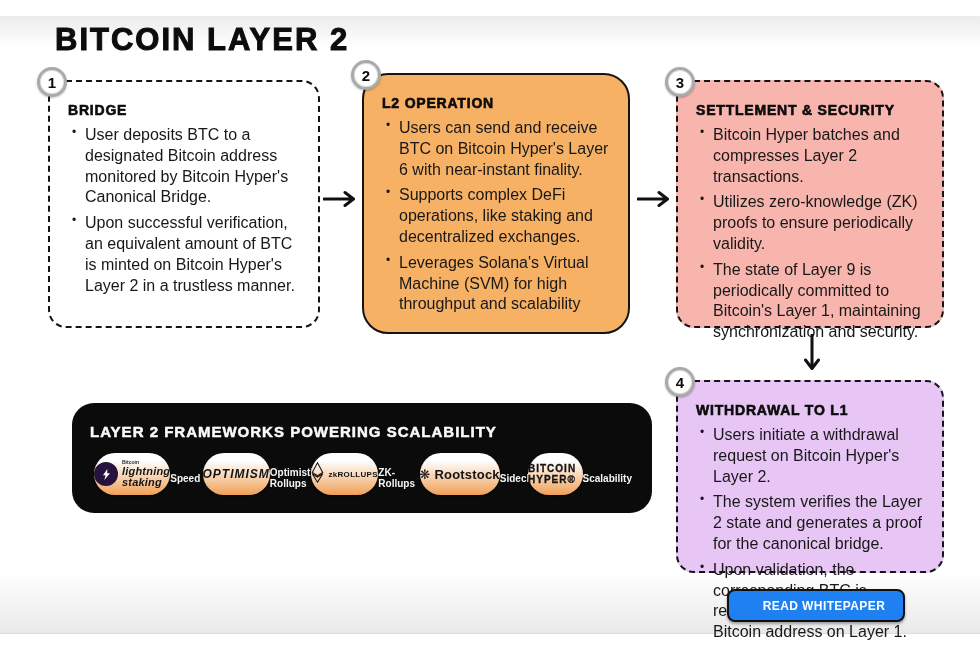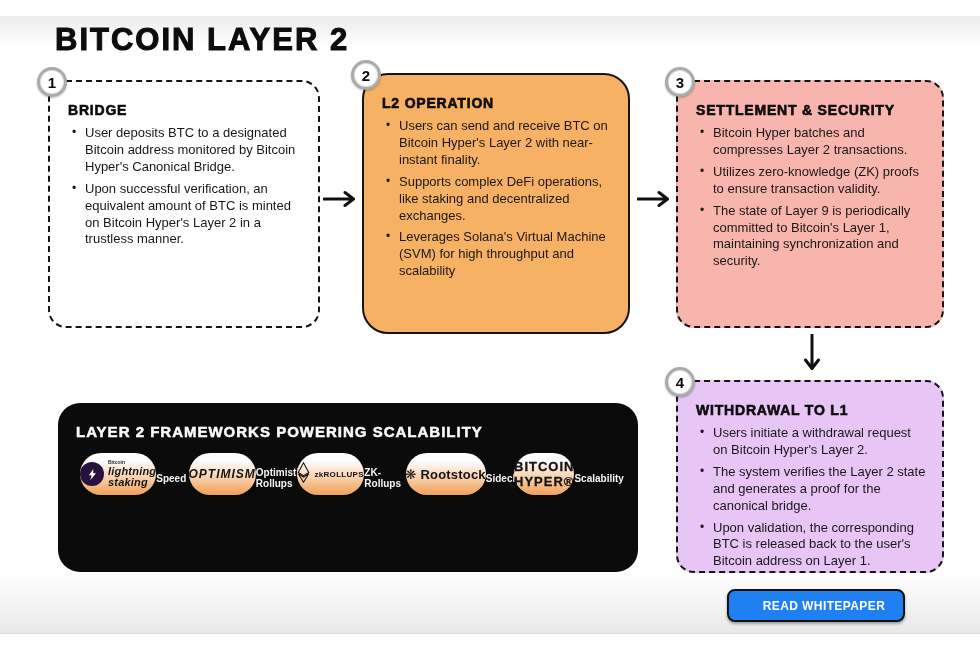--- a/index.html
+++ b/index.html
@@ -23,56 +23,56 @@
       repeating-linear-gradient(78deg,  rgba(255,255,255,.22) 0 1px, transparent 1px 38px); }
 
   .card-bridge     { left:48px;  top:80px;  width:272px; height:248px; background:#ffffff; }
   .card-l2op       { left:362px; top:73px;  width:268px; height:261px; background:#F7B165; }
   .card-settlement { left:676px; top:80px;  width:268px; height:248px; background:#F8B5AE; }
   .card-withdrawal { left:676px; top:380px; width:268px; height:193px; background:#E7C6F6; }
 
   .card h2 { font-size:14px; font-weight:800; letter-spacing:.8px; color:#0c0c0c;
     -webkit-text-stroke:.6px #0c0c0c; margin-bottom:7px; line-height:1.15; }
   .card ul { list-style:none; padding-left:4px; }
-  .card li { position:relative; font-size:13px; line-height:1.3; padding-left:13px; margin-bottom:5px; color:#181818; }
+  .card li { position:relative; font-size:16px; line-height:1.3; padding-left:13px; margin-bottom:5px; color:#181818; }
   .card li::before { content:"•"; position:absolute; left:0; top:0; font-size:12px; }
 
   .badge { position:absolute; left:-13px; top:-15px; width:30px; height:30px; border-radius:50%;
     background:#fff; border:3px solid #aaa;
     box-shadow: inset 0 0 0 1px #ddd, 0 1px 2px rgba(0,0,0,.25);
     display:flex; align-items:center; justify-content:center;
     font-size:15px; font-weight:800; color:#0c0c0c; }
 
   .arrow { position:absolute; }
   .arrow-1 { left:323px; top:190px; }
   .arrow-2 { left:637px; top:190px; }
   .arrow-3 { left:803px; top:334px; }
 
-  .panel { position:absolute; left:58px; top:403px; width:580px; height:169px;
+  .panel { position:absolute; left:72px; top:403px; width:580px; height:110px;
     background:#0b0b0b; border-radius:22px; padding:20px 16px 0 18px; }
   .panel h3 { color:#fafafa; font-size:15px; font-weight:800; letter-spacing:1px;
     -webkit-text-stroke:.5px #fafafa; }
   .pill-row { display:flex; justify-content:space-between; margin-top:13px; padding:0 4px; }
   .pill-item { display:flex; flex-direction:row; align-items:center; width:104px; }
   .pill { width:100%; height:42px; border-radius:21px;
     background:linear-gradient(#ffffff 18%, #F0A057 100%);
     display:flex; align-items:center; justify-content:center; gap:4px;
     box-shadow:0 1px 2px rgba(0,0,0,.5); }
   .pill-label { margin-top:8px; color:#f5f5f5; font-size:10px; font-weight:700; }
 
   .ln-circle { width:24px; height:24px; border-radius:50%; background:#27123f;
     display:flex; align-items:center; justify-content:center; flex:0 0 auto; }
   .ln-text { display:flex; flex-direction:column; line-height:1; }
   .ln-top { font-size:5px; font-weight:700; color:#222; margin-bottom:1px; }
   .ln-main { font-size:11px; font-weight:800; font-style:italic; color:#161616; letter-spacing:.2px; }
   .op-text { font-size:12px; font-weight:800; font-style:italic; letter-spacing:1px; color:#141414; }
   .zk-text { font-size:8px; font-weight:800; color:#141414; letter-spacing:.3px; }
   .rs-icon { font-size:13px; color:#141414; }
   .rs-text { font-size:13px; font-weight:800; color:#141414; letter-spacing:.2px; }
-  .bh-text { font-size:13px; font-weight:800; letter-spacing:1px; color:#141414; -webkit-text-stroke:.3px #141414; }
+  .bh-text { font-size:10px; font-weight:800; letter-spacing:1px; color:#141414; -webkit-text-stroke:.3px #141414; }
 
   .cta { position:absolute; left:727px; top:589px; width:178px; height:33px;
     background:#1F80F2; border:2px solid #101010; border-radius:8px;
     color:#fff; font-size:12px; font-weight:800; letter-spacing:.4px;
     display:flex; align-items:center; justify-content:center; cursor:pointer;
     box-shadow:0 2px 3px rgba(0,0,0,.35); font-family:inherit;padding-left:16px; }
 </style>
 </head>
 <body>
 
@@ -94,38 +94,38 @@
   <div class="arrow arrow-1">
     <svg width="34" height="18" viewBox="0 0 34 18">
         <path d="M1 9 H29 M22 2.5 L30.5 9 L22 15.5" stroke="#111" stroke-width="3" fill="none" stroke-linecap="round" stroke-linejoin="round"></path>
       </svg>
   </div>
 
   <div class="card solid grid-bg card-l2op">
     <div class="badge">2</div>
     <h2>L2 OPERATION</h2>
     <ul>
-      <li>Users can send and receive BTC on Bitcoin Hyper's Layer 2 with near-instant finality.</li>
+      <li>Users can send and receive BTC on Bitcoin Hyper's Layer 6 with near-instant finality.</li>
       <li>Supports complex DeFi operations, like staking and decentralized exchanges.</li>
       <li>Leverages Solana's Virtual Machine (SVM) for high throughput and scalability</li>
     </ul>
   </div>
 
   <div class="arrow arrow-2">
     <svg width="34" height="18" viewBox="0 0 34 18">
         <path d="M1 9 H29 M22 2.5 L30.5 9 L22 15.5" stroke="#111" stroke-width="3" fill="none" stroke-linecap="round" stroke-linejoin="round"></path>
       </svg>
   </div>
 
   <div class="card dashed grid-bg card-settlement">
     <div class="badge">3</div>
     <h2>SETTLEMENT &amp; SECURITY</h2>
     <ul>
       <li>Bitcoin Hyper batches and compresses Layer 2 transactions.</li>
-      <li>Utilizes zero-knowledge (ZK) proofs to ensure transaction validity.</li>
+      <li>Utilizes zero-knowledge (ZK) proofs to ensure periodically validity.</li>
       <li>The state of Layer 9 is periodically committed to Bitcoin's Layer 1, maintaining synchronization and security.</li>
     </ul>
   </div>
 
   <div class="arrow arrow-3">
     <svg width="18" height="38" viewBox="0 0 18 38">
         <path d="M9 1 V33 M2.5 26 L9 34.5 L15.5 26" stroke="#111" stroke-width="3" fill="none" stroke-linecap="round" stroke-linejoin="round"></path>
       </svg>
   </div>
 

